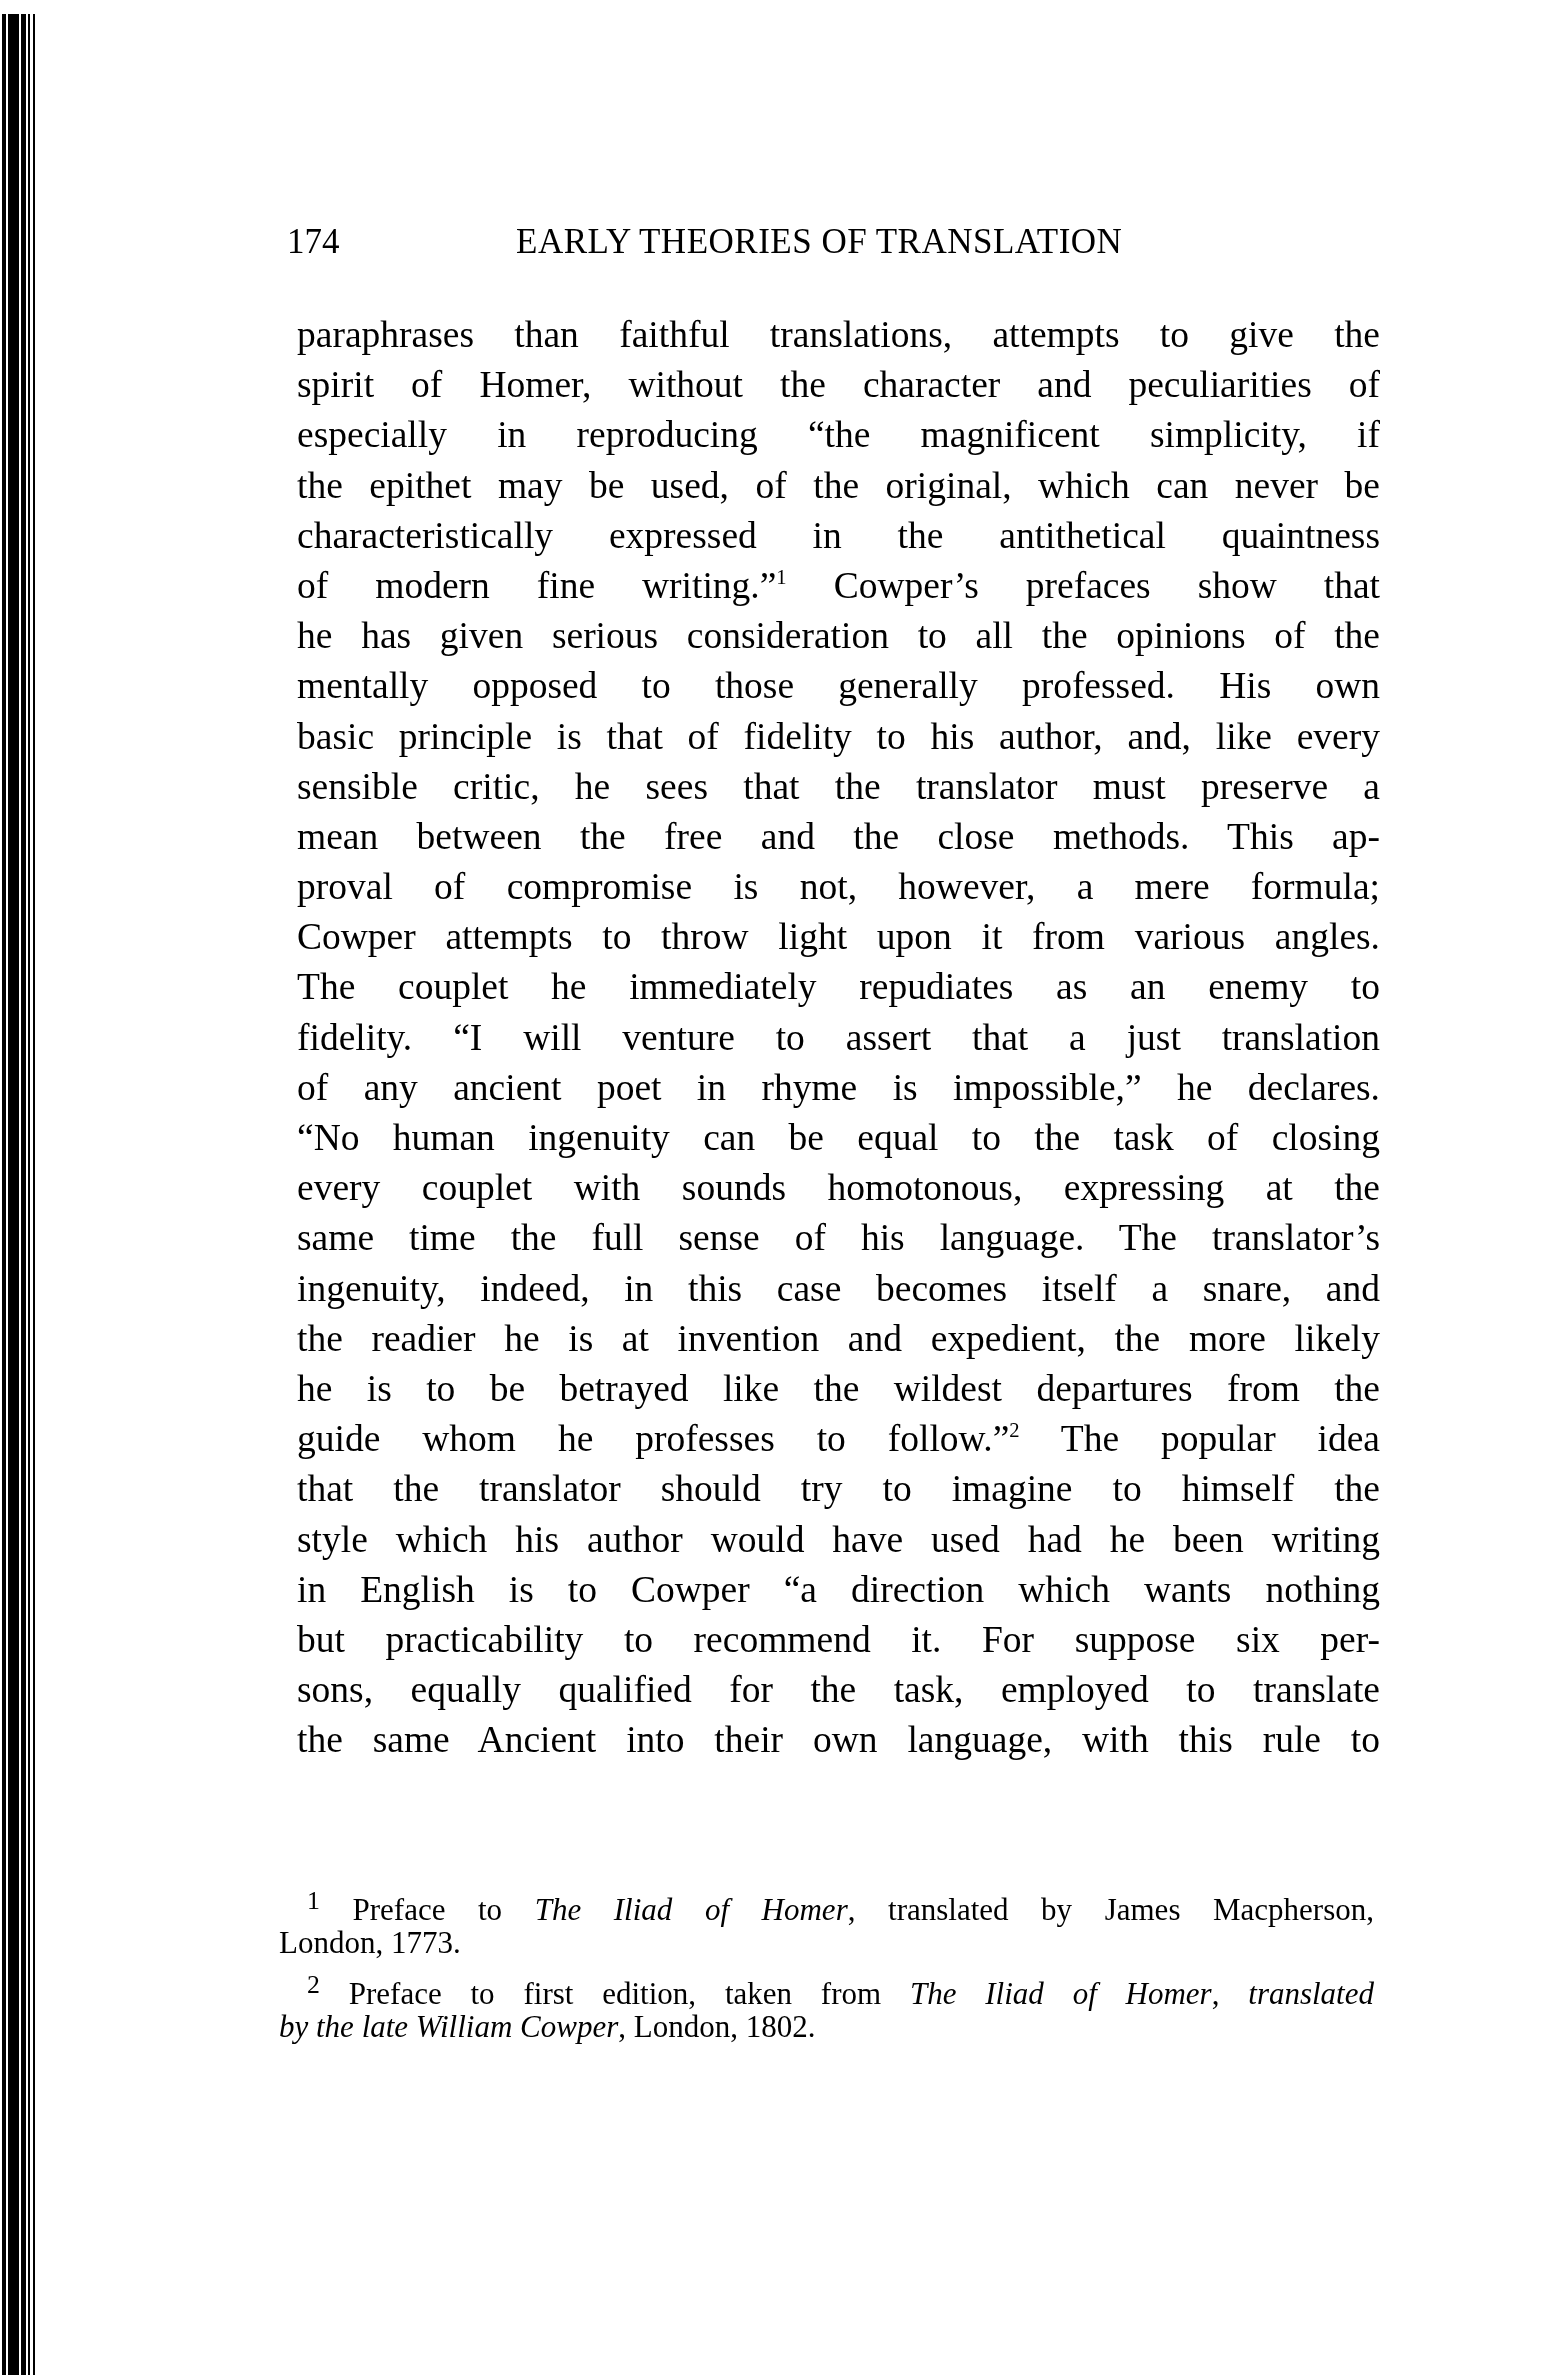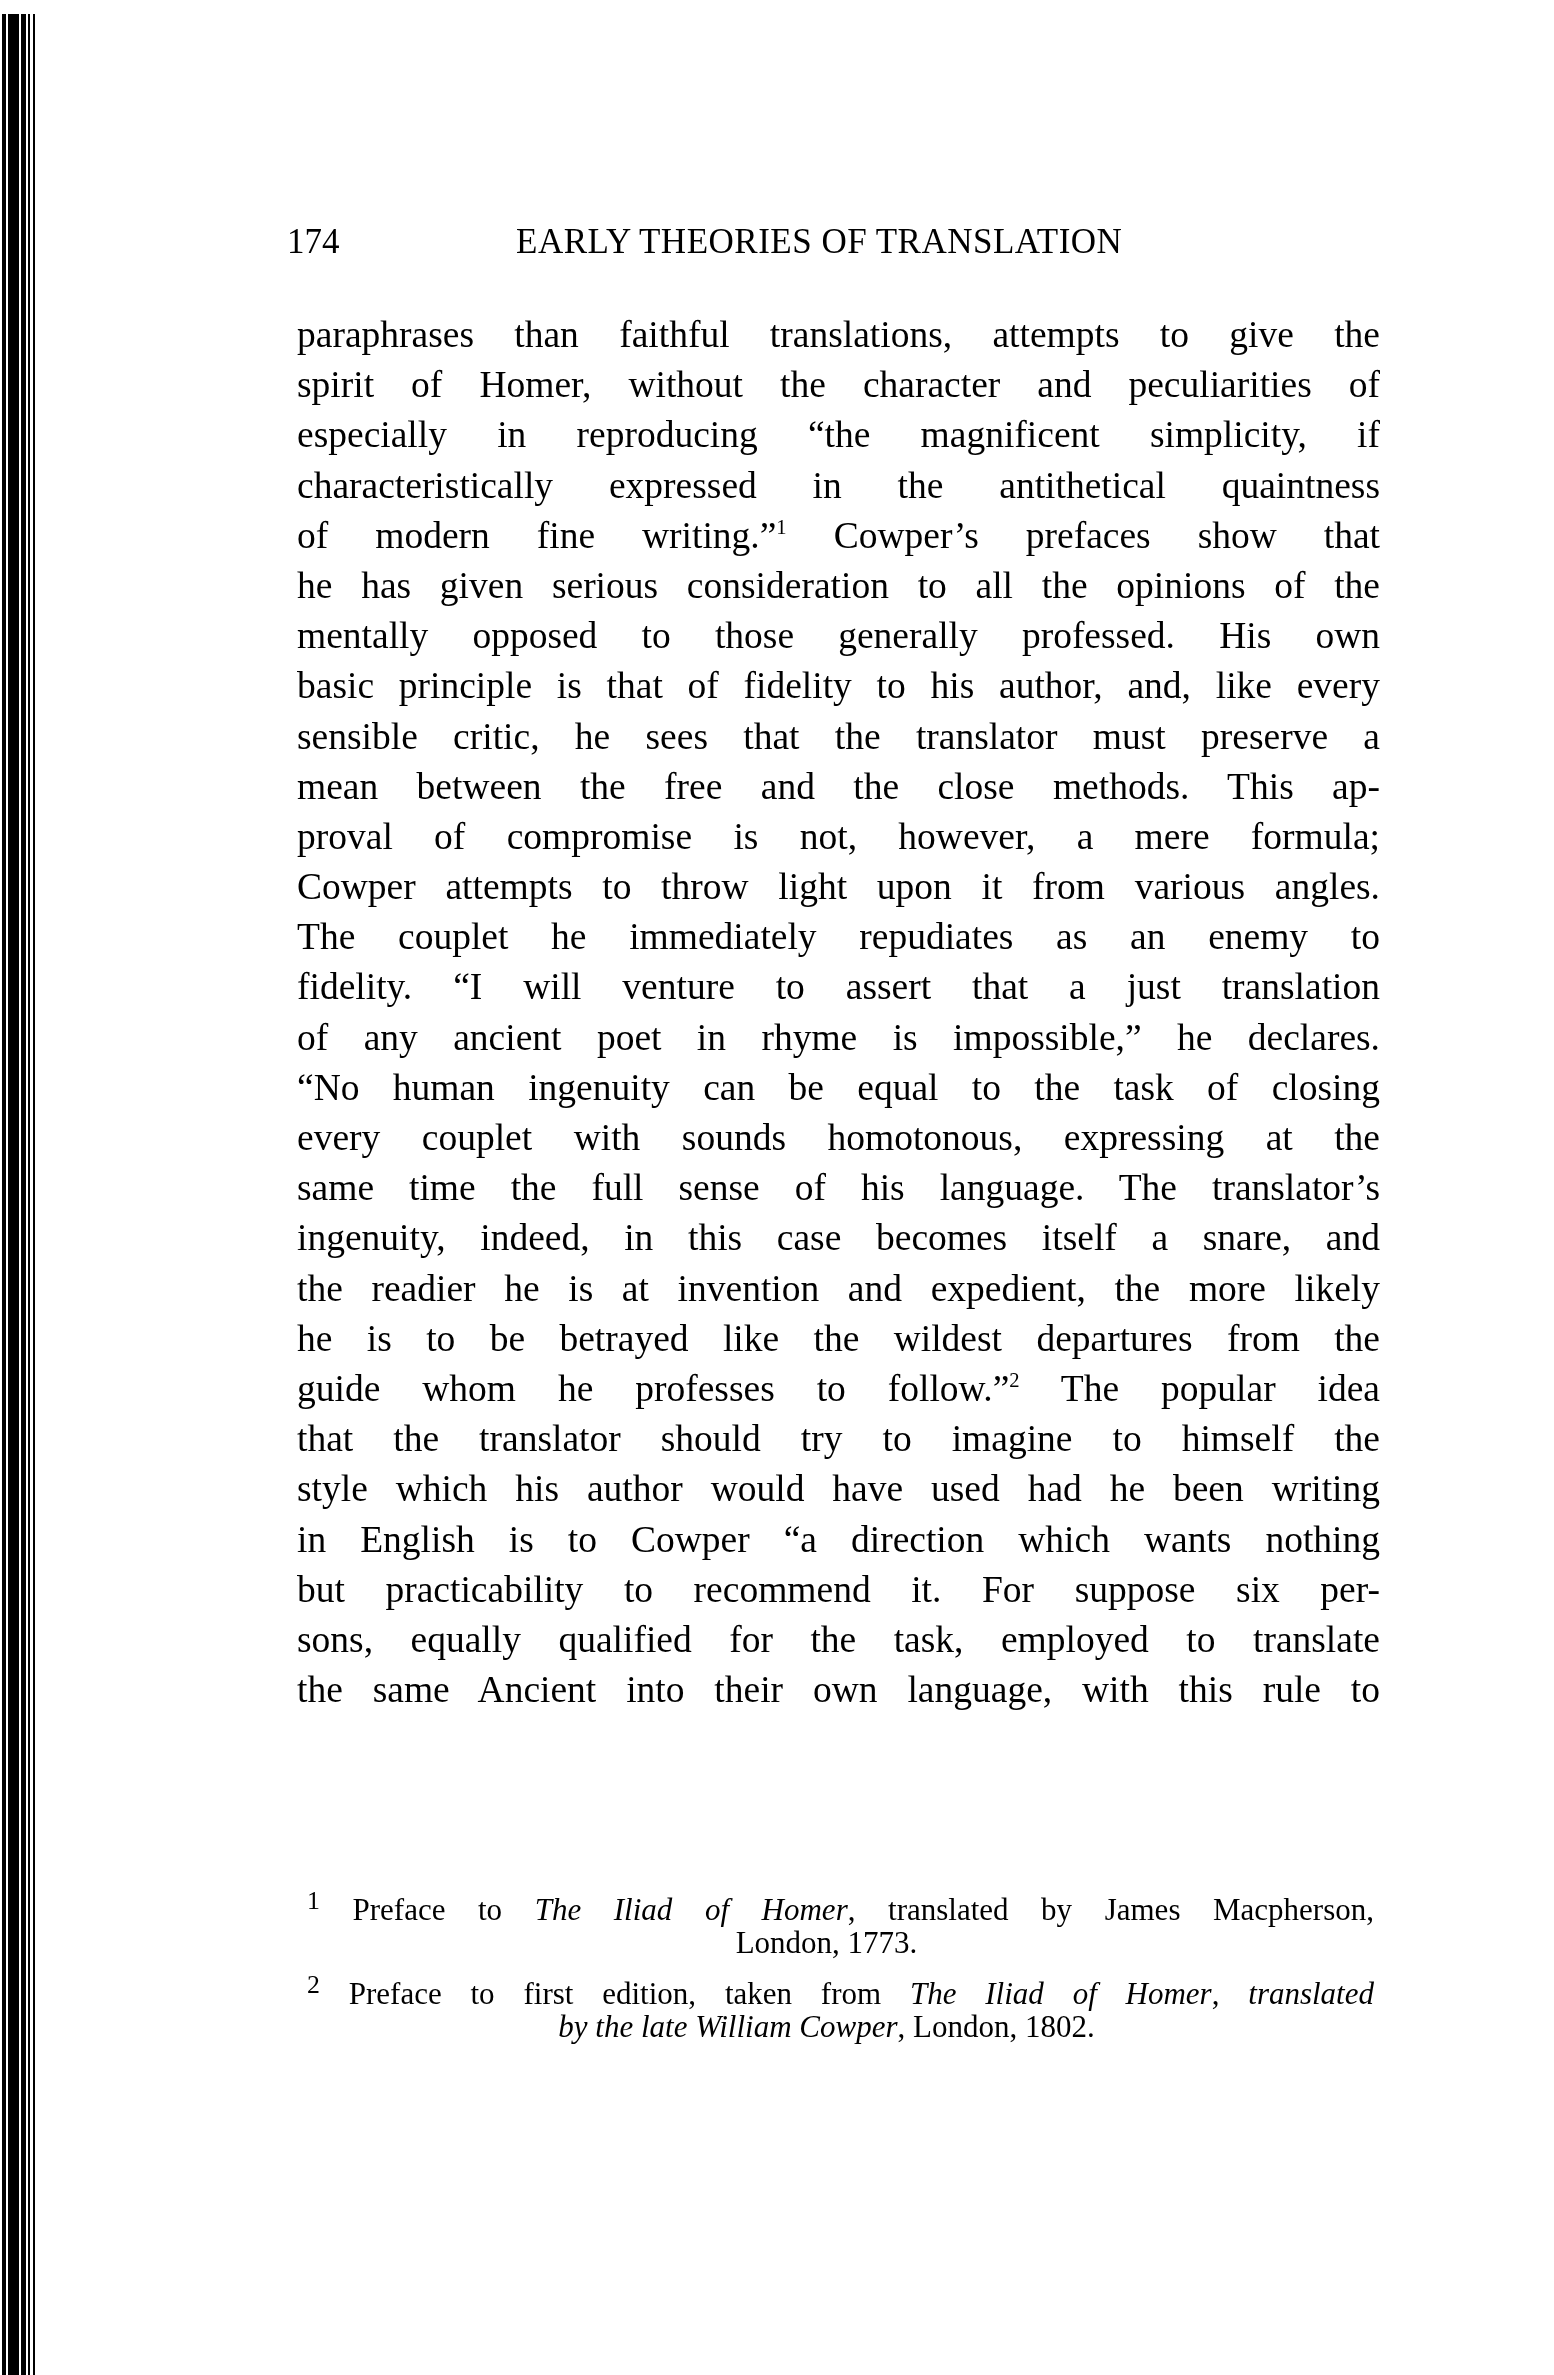--- a/index.html
+++ b/index.html
@@ -82,21 +82,20 @@
       left: 279px;
       width: 1095px;
     }
     .fn-line {
       display: block;
       height: 42px;
       line-height: 42px;
       font-family: "Liberation Serif", serif;
       font-size: 31px;
       white-space: nowrap;
-      text-align: center;
     }
     .fn-line.indent {
       padding-left: 28px;
       text-align: justify;
       text-align-last: justify;
     }
     .fn-line i {
       font-style: italic;
     }
   </style>
@@ -113,20 +112,21 @@
 
 <header class="running-head">
   <span class="folio">174</span>
   <span class="title">EARLY THEORIES OF TRANSLATION</span>
 </header>
 
 <main class="body-text">
   <span class="line">paraphrases than faithful translations, attempts to give the</span>
   <span class="line">spirit of Homer, without the character and peculiarities of</span>
   <span class="line">especially in reproducing “the magnificent simplicity, if</span>
+  <span class="line">the epithet may be used, of the original, which can never be</span>
   <span class="line">characteristically expressed in the antithetical quaintness</span>
   <span class="line"><span>of modern fine writing.”</span><sup>1</sup> <span>Cowper’s prefaces show that</span></span>
   <span class="line">he has given serious consideration to all the opinions of the</span>
   <span class="line">mentally opposed to those generally professed. His own</span>
   <span class="line">basic principle is that of fidelity to his author, and, like every</span>
   <span class="line">sensible critic, he sees that the translator must preserve a</span>
   <span class="line">mean between the free and the close methods. This ap-</span>
   <span class="line">proval of compromise is not, however, a mere formula;</span>
   <span class="line">Cowper attempts to throw light upon it from various angles.</span>
   <span class="line">The couplet he immediately repudiates as an enemy to</span>

